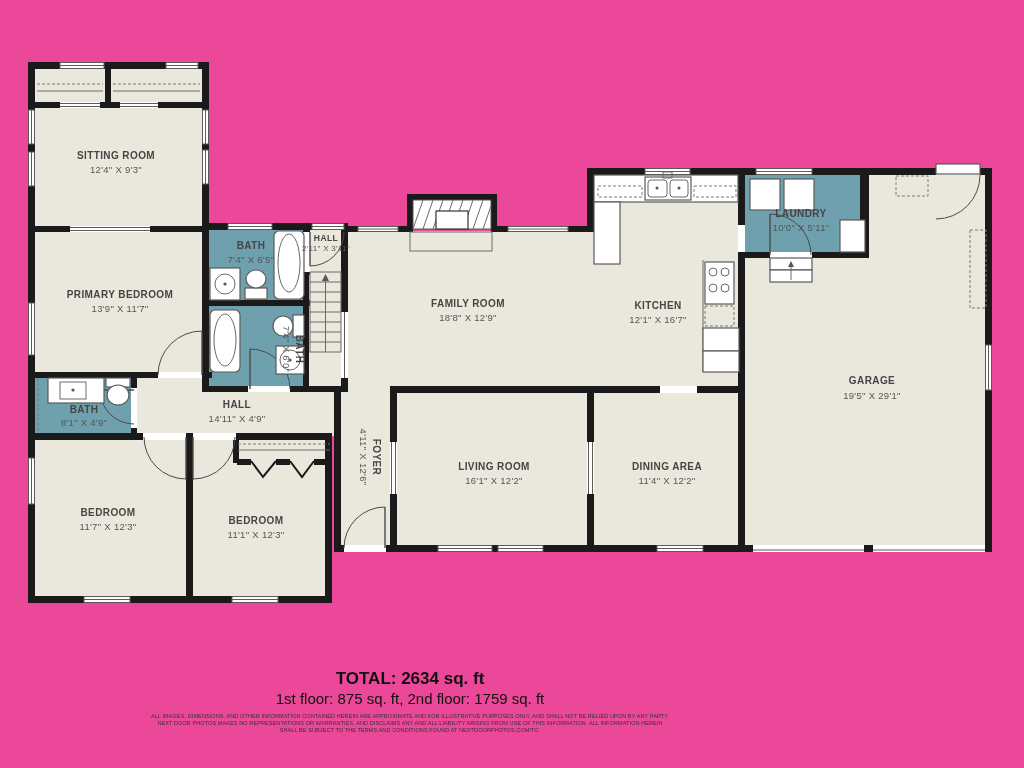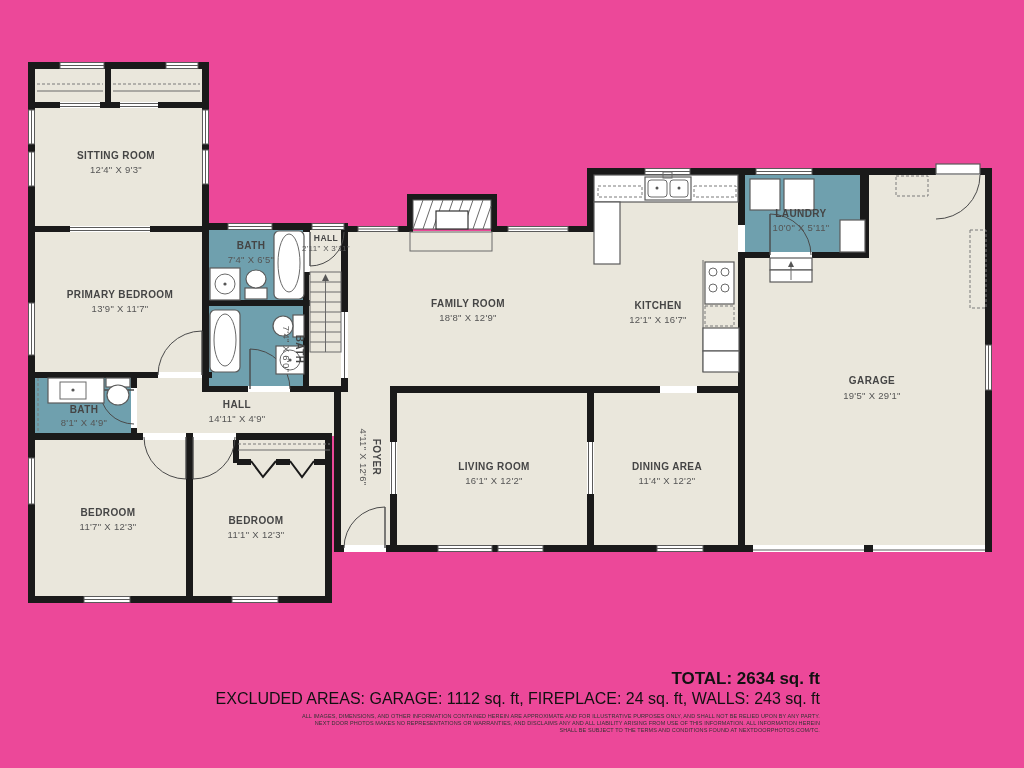--- a/index.html
+++ b/index.html
@@ -14,21 +14,21 @@
   .room-dims.small{font-size:8px;}
   .wall{fill:#1a1a1a;}
   .win{fill:#ffffff;stroke:#5a5a5a;stroke-width:1;}
   .winline{stroke:#5a5a5a;stroke-width:1;}
   .fix{fill:#ffffff;stroke:#5a5a5a;stroke-width:1.2;}
   .thin{fill:none;stroke:#6a6a6a;stroke-width:1;}
   .dash{fill:none;stroke:#7a7a7a;stroke-width:1;stroke-dasharray:3 2;}
   .arc{fill:none;stroke:#4a4a4a;stroke-width:1;}
   .leaf{stroke:#4a4a4a;stroke-width:1.4;}
   .opening{fill:#ffffff;}
-  #footer{position:absolute;left:0;top:668px;width:820px;text-align:right;color:#111;}
+  #footer{position:absolute;left:0;top:668px;width:820px;text-align:center;color:#111;}
   #footer .total{font-size:17px;font-weight:700;line-height:21px;}
   #footer .floors{font-size:15px;font-weight:400;line-height:20px;}
   #footer .excluded{font-size:16px;font-weight:400;line-height:20px;}
   #footer .disclaimer{margin-top:4px;font-size:5.5px;line-height:7px;color:#333;
                       letter-spacing:.1px;}
 </style>
 </head>
 <body>
 
 <div id="stage">
@@ -438,20 +438,20 @@
     <text class="room-name" x="494" y="470">LIVING ROOM</text>
     <text class="room-dims" x="494" y="484">16'1" X 12'2"</text>
 
     <text class="room-name" x="667" y="470">DINING AREA</text>
     <text class="room-dims" x="667" y="484">11'4" X 12'2"</text>
   </g>
 </svg>
 
 <div id="footer">
   <div class="total">TOTAL: 2634 sq. ft</div>
-  <div class="excluded">EXCLUDED AREAS: GARAGE: 1112 sq. ft, FIREPLACE: 24 sq. ft, WALLS: 243 sq. ft</div>
+  <div class="floors">1st floor: 875 sq. ft, 2nd floor: 1759 sq. ft</div>
   <div class="disclaimer">
     <div>ALL IMAGES, DIMENSIONS, AND OTHER INFORMATION CONTAINED HEREIN ARE APPROXIMATE AND FOR ILLUSTRATIVE PURPOSES ONLY, AND SHALL NOT BE RELIED UPON BY ANY PARTY.</div>
     <div>NEXT DOOR PHOTOS MAKES NO REPRESENTATIONS OR WARRANTIES, AND DISCLAIMS ANY AND ALL LIABILITY ARISING FROM USE OF THIS INFORMATION. ALL INFORMATION HEREIN</div>
     <div>SHALL BE SUBJECT TO THE TERMS AND CONDITIONS FOUND AT NEXTDOORPHOTOS.COM/TC.</div>
   </div>
 </div>
 </div>
 
 </body></html>

